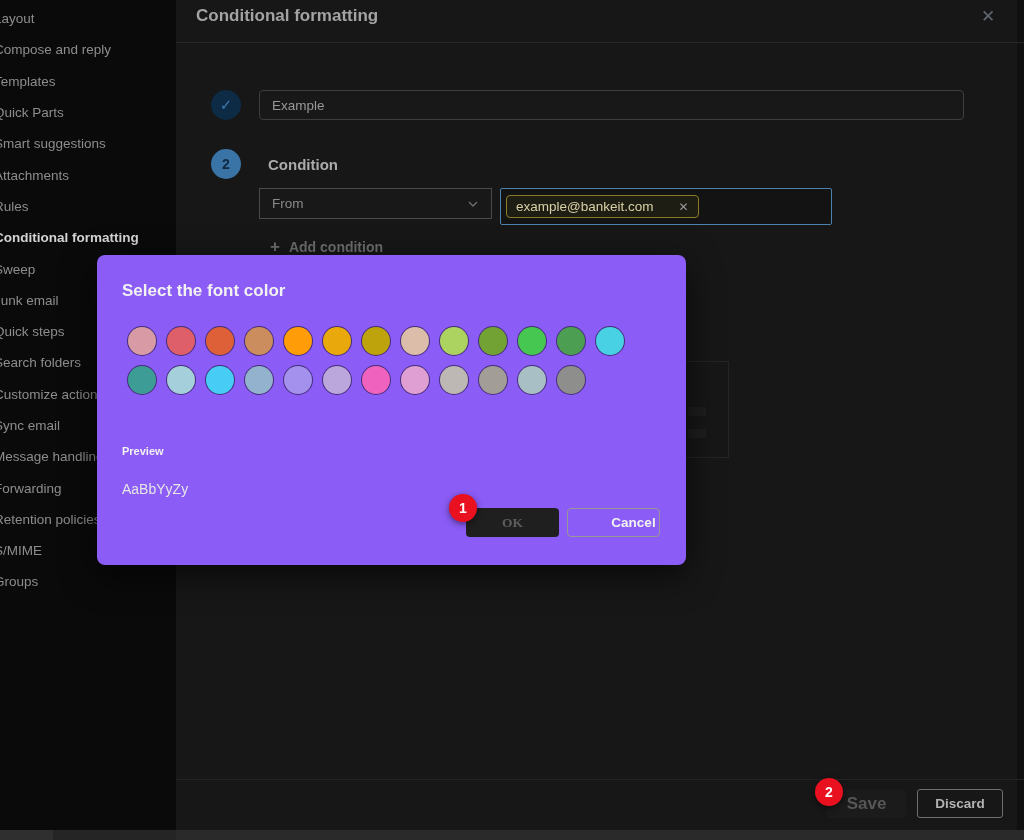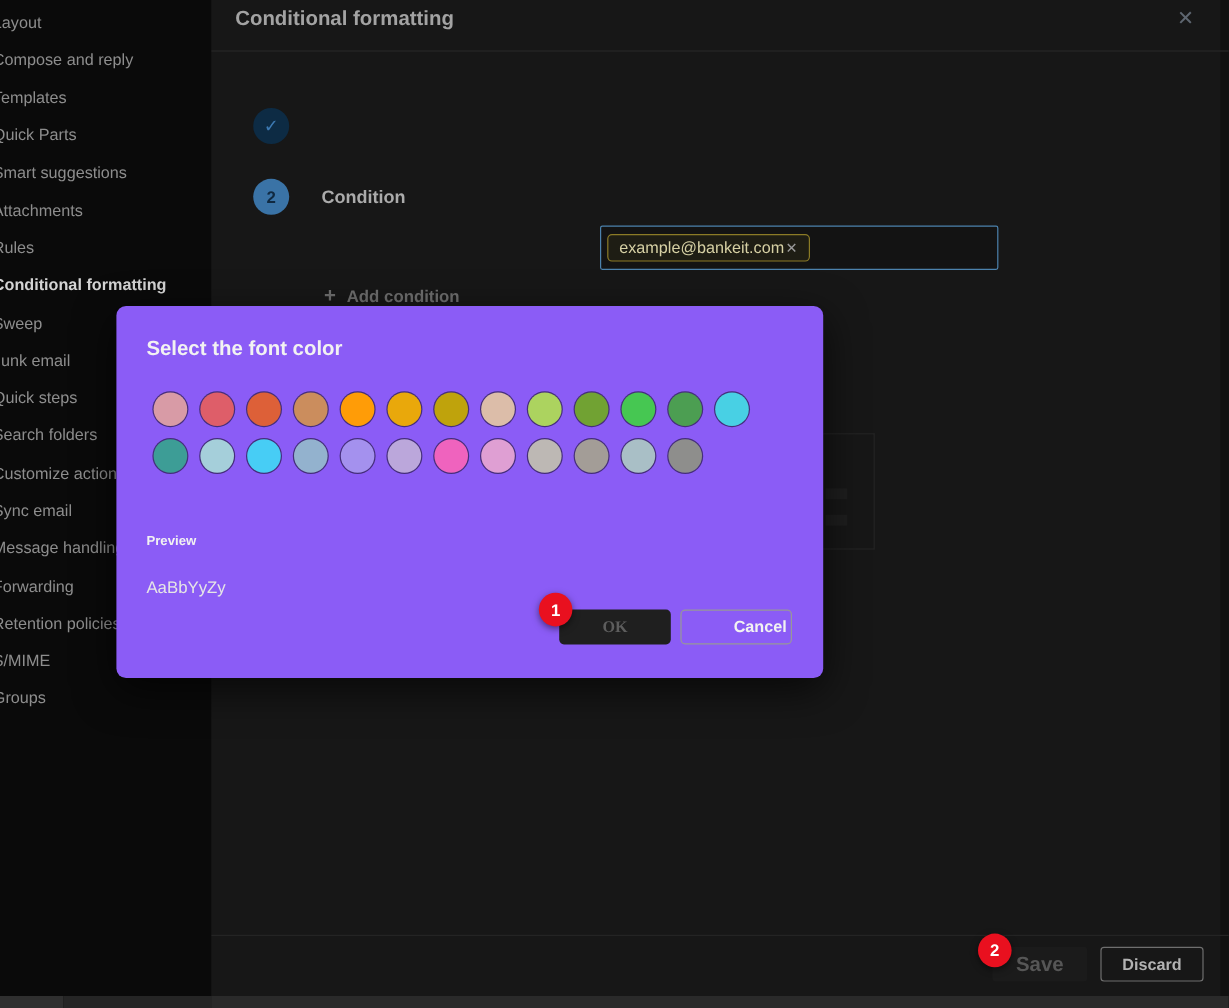--- a/index.html
+++ b/index.html
@@ -46,21 +46,21 @@
   .from-select { position:absolute; left:83px; top:188px; width:233px; height:31px;
     background:#181818; border:1px solid #4a4a4a; display:flex;
     align-items:center; padding:0 12px; cursor:pointer; }
   .from-select .sel-text { flex:1; font-size:13.5px; color:#8a8a8a; }
   .chev { width:12px; height:12px; }
 
   .recipient-input { position:absolute; left:324px; top:188px; width:332px;
     height:37px; background:#131313; border:1.5px solid #4c82ad;
     border-radius:2px; display:flex; align-items:center; padding-left:5px;
     cursor:text; }
-  .chip { display:inline-flex; align-items:center; gap:1px;
+  .chip { display:inline-flex; align-items:center; gap:25px;
     border:1px solid #8b7b26; background:rgba(130,115,30,0.10);
     border-radius:4px; padding:3px 9px; }
   .chip-text { font-size:13.5px; color:#d6d0a4; }
   .chip-x { font-size:12px; color:#9a9a9a; cursor:pointer; }
 
   .add-condition { position:absolute; left:94px; top:239px; display:flex;
     align-items:center; gap:9px; color:#6e6e6e; cursor:pointer; }
   .add-plus { font-size:17px; font-weight:bold; line-height:14px; }
   .add-label { font-size:14px; font-weight:bold; }
 
@@ -152,26 +152,33 @@
     <div class="right-gutter"></div>
 
     <header class="panel-header">
       <h1 class="panel-title">Conditional formatting</h1>
       <div class="close-btn">✕</div>
     </header>
 
     <div class="step-circle step-1">
       <span>✓</span>
     </div>
+    <input class="name-input" type="text" value="Example" style="">
 
     <div class="step-circle step-2">
       <span>2</span>
     </div>
     <div class="condition-label">Condition</div>
 
+    <div class="from-select">
+      <span class="sel-text">From</span>
+      <svg class="chev" viewBox="0 0 12 12">
+        <polyline points="2,4 6,8 10,4" fill="none" stroke="#6f6f6f" stroke-width="1.3"></polyline>
+      </svg>
+    </div>
 
     <div class="recipient-input">
       <span class="chip">
         <span class="chip-text">example@bankeit.com</span>
         <span class="chip-x">✕</span>
       </span>
     </div>
 
     <div class="add-condition">
       <span class="add-plus">+</span>

